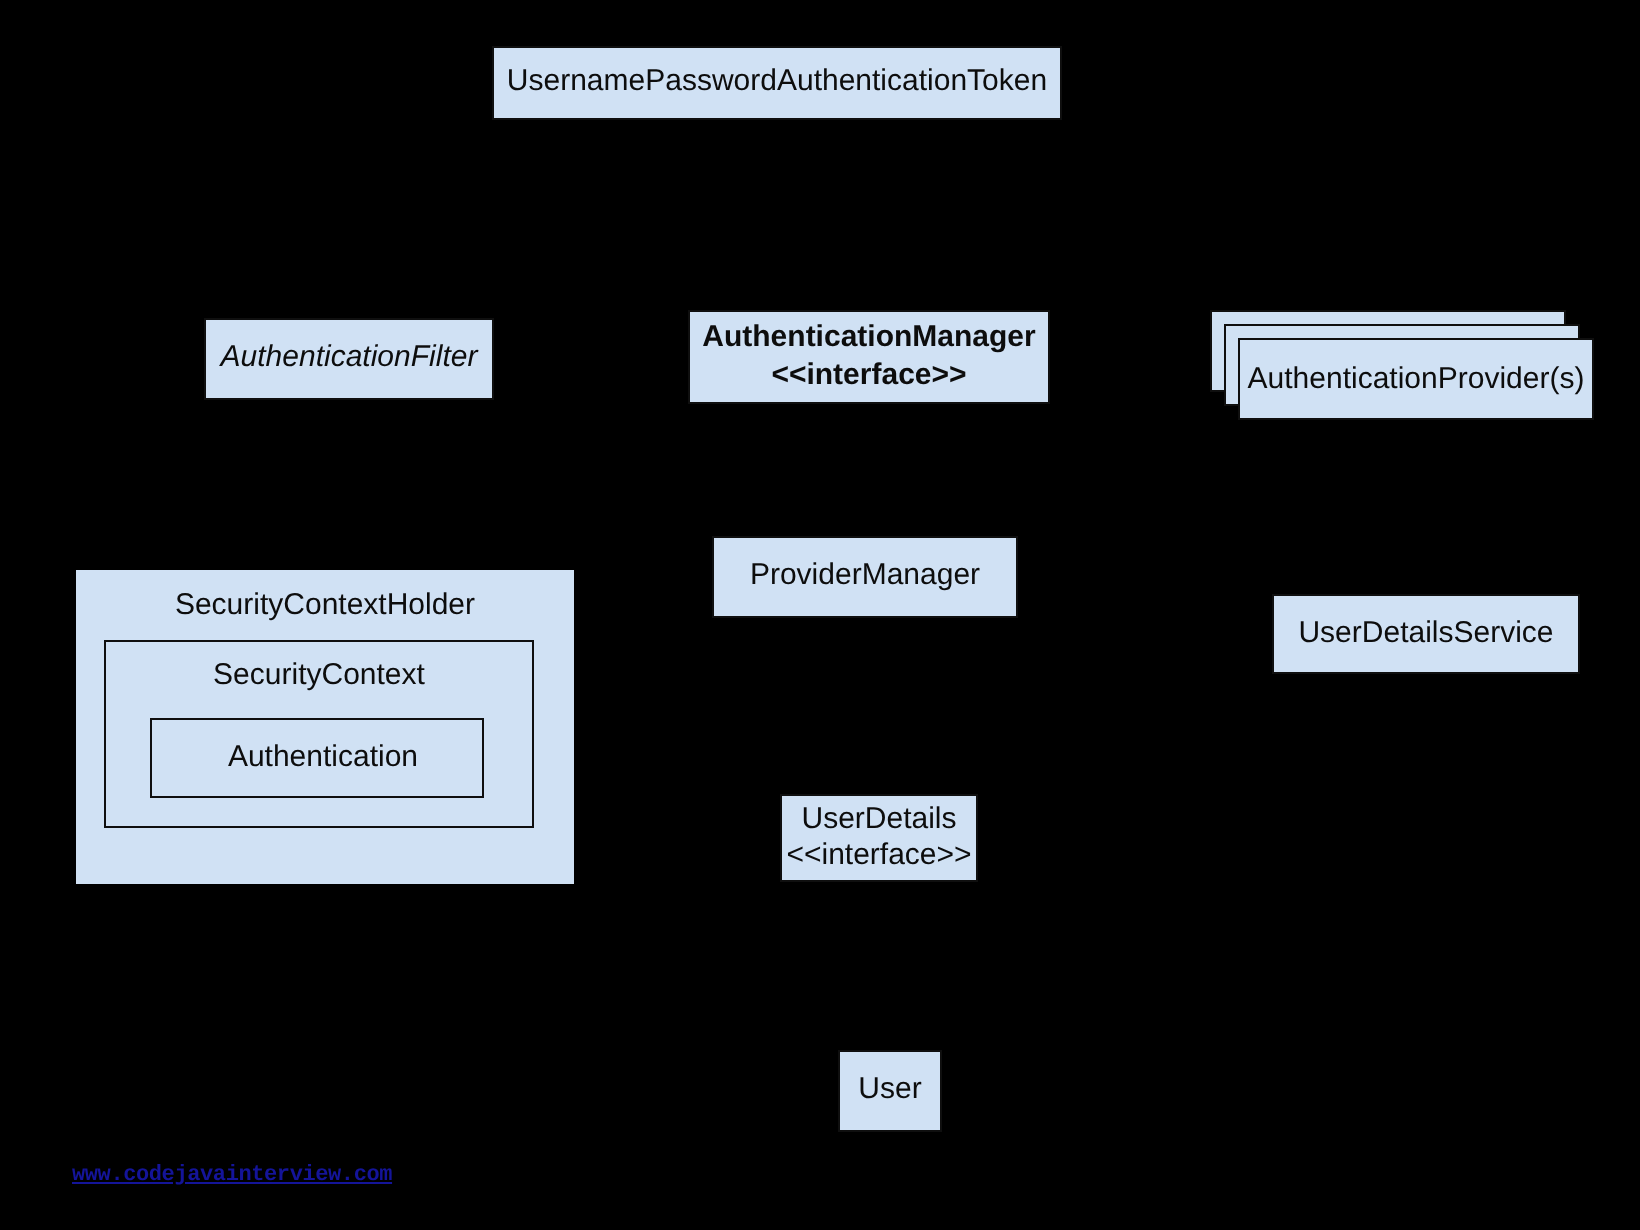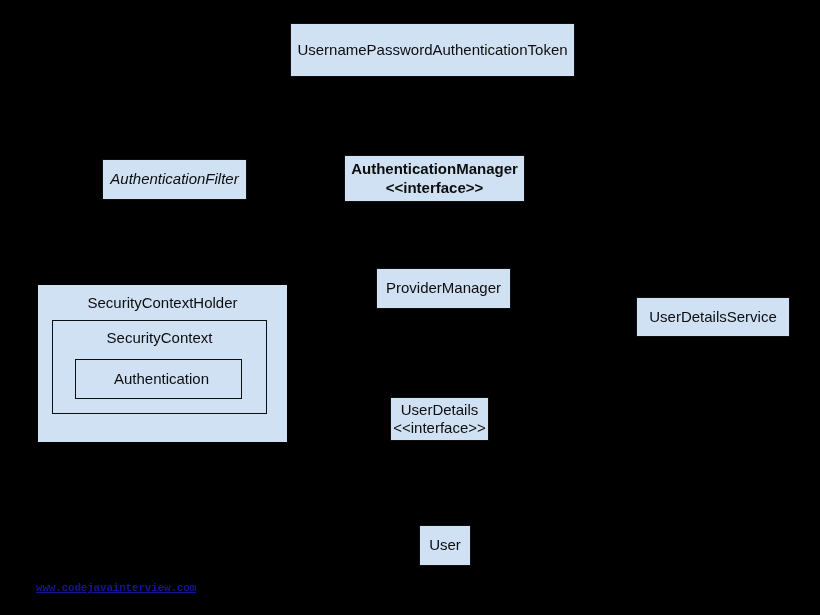--- a/index.html
+++ b/index.html
@@ -68,35 +68,40 @@
     letter-spacing: -0.2px;
     white-space: nowrap;
     font-family: Liberation Mono, monospace;
   }
 </style>
 </head>
 <body>
 
 <div id="canvas">
 
-  <div class="node" style="left:246px; top:23px; width:285px; height:54px;margin-left:44px;">UsernamePasswordAuthenticationToken</div>
+  <div class="node" style="left:246px; top:23px; width:285px; height:37px;">UsernamePasswordAuthenticationToken</div>
 
   <div class="node" style="left:102px; top:159px; width:145px; height:41px;font-style:italic;">AuthenticationFilter</div>
 
   <div class="node" style="left:344px; top:155px; width:181px; height:47px;font-weight:bold;">AuthenticationManager
 &lt;&lt;interface&gt;&gt;</div>
 
+  <div class="stack" style="left:605px; top:155px; width:192px; height:60px;">
+    <div class="layer" style="left:0px; top:0px; width:178px; height:41px;"></div>
+    <div class="layer" style="left:7px; top:7px; width:178px; height:41px;"></div>
+    <div class="front" style="left:14px; top:14px; width:178px; height:41px;">AuthenticationProvider(s)</div>
+  </div>
 
   <div class="node borderless top-label" style="left:38px; top:285px; width:249px; height:157px;">SecurityContextHolder</div>
 
   <div class="node top-label" style="left:52px; top:320px; width:215px; height:94px;">SecurityContext</div>
 
   <div class="node" style="left:75px; top:359px; width:167px; height:40px;padding-left:12px;">Authentication</div>
 
-  <div class="node" style="left:376px; top:268px; width:135px; height:41px;">ProviderManager</div>
+  <div class="node" style="left:356px; top:268px; width:153px; height:41px;">ProviderManager</div>
 
   <div class="node" style="left:636px; top:297px; width:154px; height:40px;">UserDetailsService</div>
 
   <div class="node" style="left:390px; top:397px; width:99px; height:44px;">UserDetails
 &lt;&lt;interface&gt;&gt;</div>
 
   <div class="node" style="left:419px; top:525px; width:52px; height:41px;">User</div>
 
   <a class="link" href="#" style="left:36px; top:582px;">www.codejavainterview.com</a>
 

